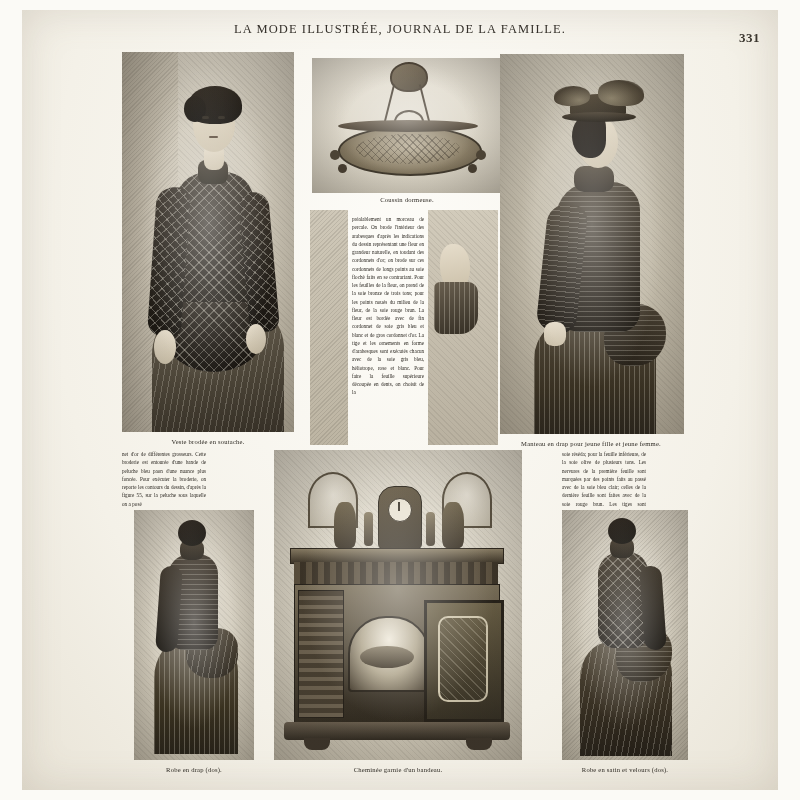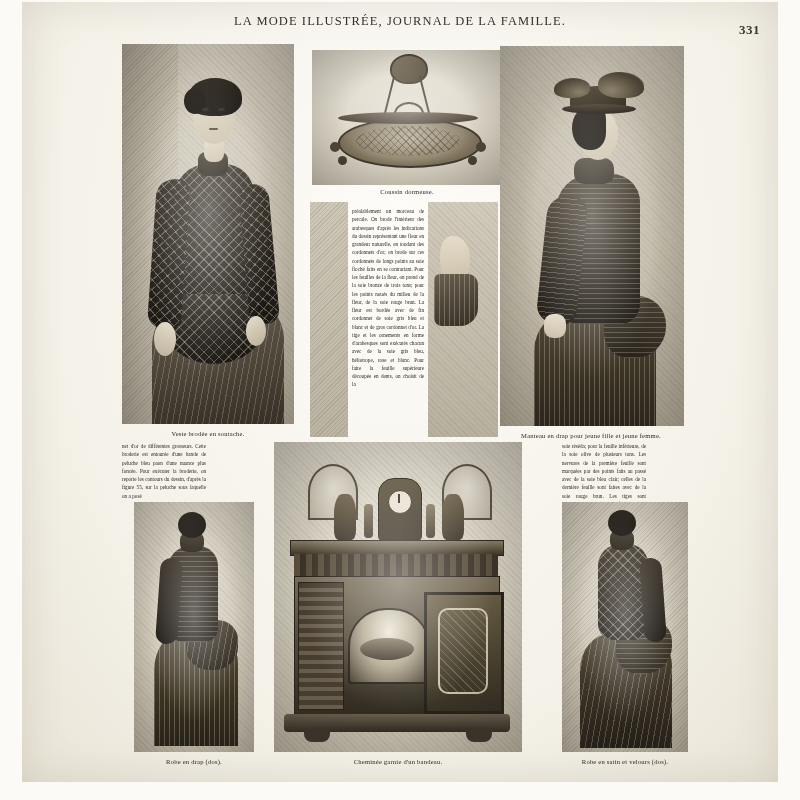--- a/index.html
+++ b/index.html
@@ -19,21 +19,21 @@
     position: relative;
     width: 800px;
     height: 800px;
     background: #fbfaf6;
   }
 
   
   .paper {
     position: absolute;
     left: 22px;
-    top: 2px;
+    top: 10px;
     width: 756px;
     height: 780px;
     background:
       radial-gradient(ellipse at 50% 30%, #fdfcf8 0%, #f4f1e8 65%, #e9e4d7 100%);
     box-shadow: inset 0 0 40px rgba(120,108,86,0.18);
   }
 
   
   .masthead {
     position: absolute;

